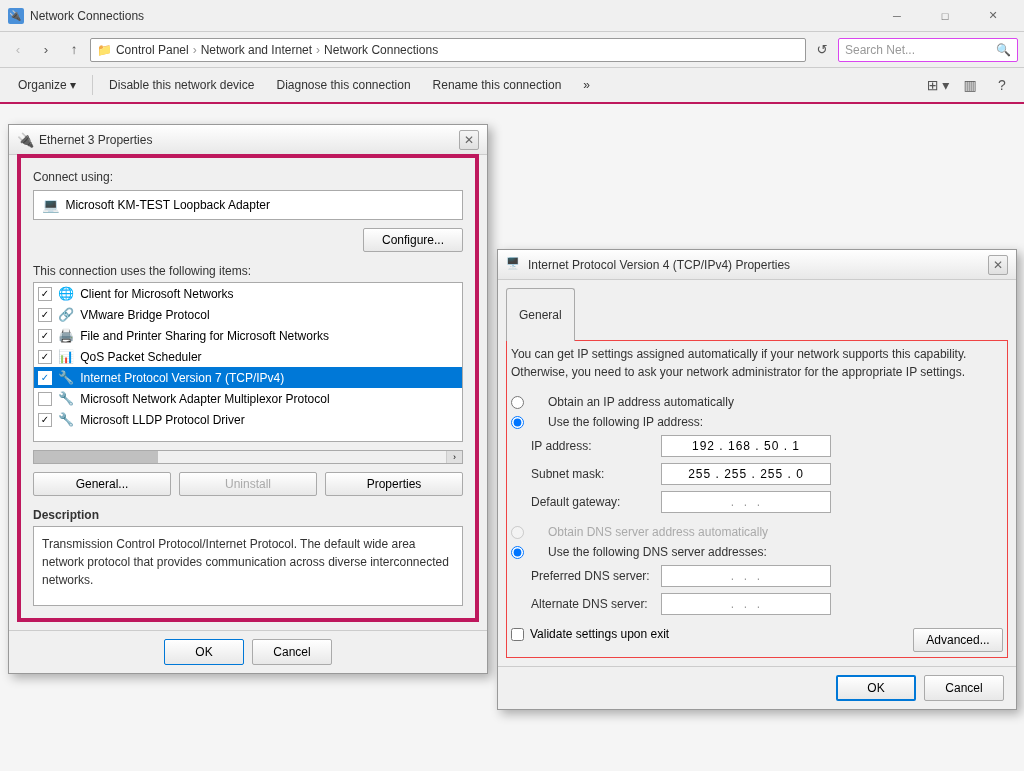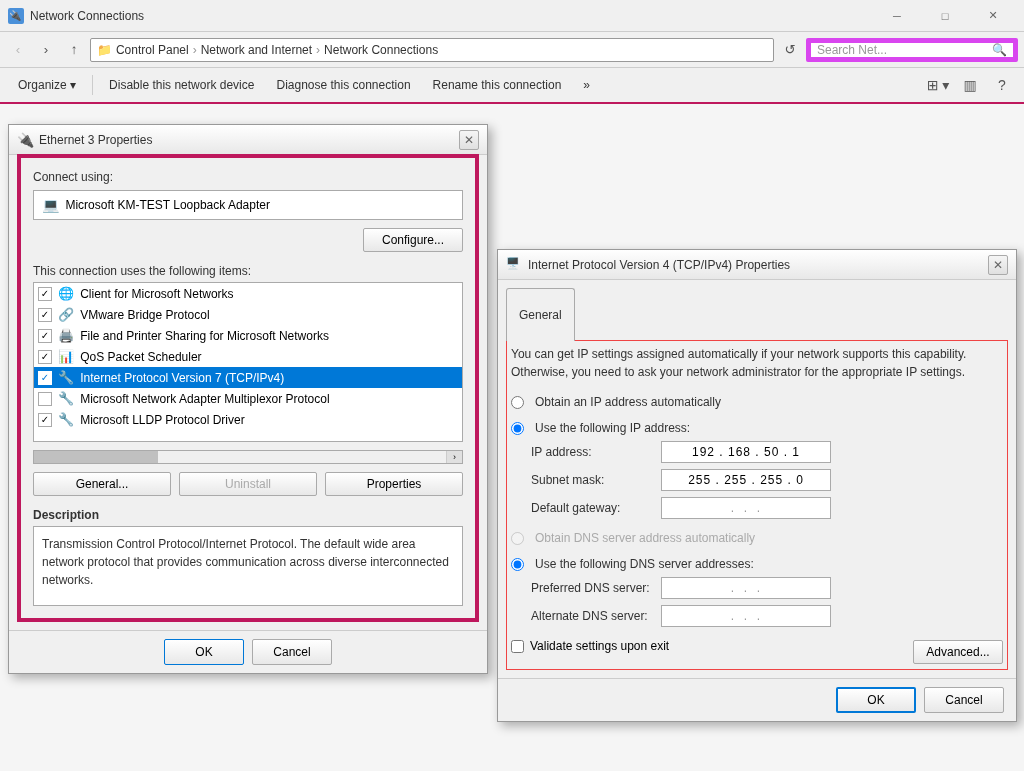--- a/index.html
+++ b/index.html
@@ -80,23 +80,23 @@
       border-radius: 2px;
       display: flex;
       align-items: center;
       padding: 0 6px;
       font-size: 12px;
       color: #333;
       gap: 4px;
     }
     .path-separator { color: #999; }
     .search-box {
-      width: 212px;
+      width: 180px;
       height: 24px;
-      border: 5px solid #d946ef;
+      border: 1px solid #d946ef;
       border-radius: 2px;
       padding: 0 6px;
       font-size: 12px;
       display: flex; align-items: center;
       background: white;
       color: #999;
       gap: 4px;
     }
     .refresh-btn {
       width: 24px;
@@ -412,25 +412,24 @@
 
     .ipv4-description {
       font-size: 12px;
       color: #333;
       line-height: 1.5;
       margin-bottom: 14px;
     }
     .radio-row {
       display: flex;
       align-items: flex-end;
-      gap: 11px;
+      gap: 24px;
       margin-bottom: 6px;
       font-size: 12px;
       color: #333;
-      margin-top: 12px;
     }
     .radio-row input[type="radio"] {
       margin: 0;
       cursor: pointer;
     }
     .radio-row.disabled {
       color: #aaa;
     }
 
     .ip-fields-group {

